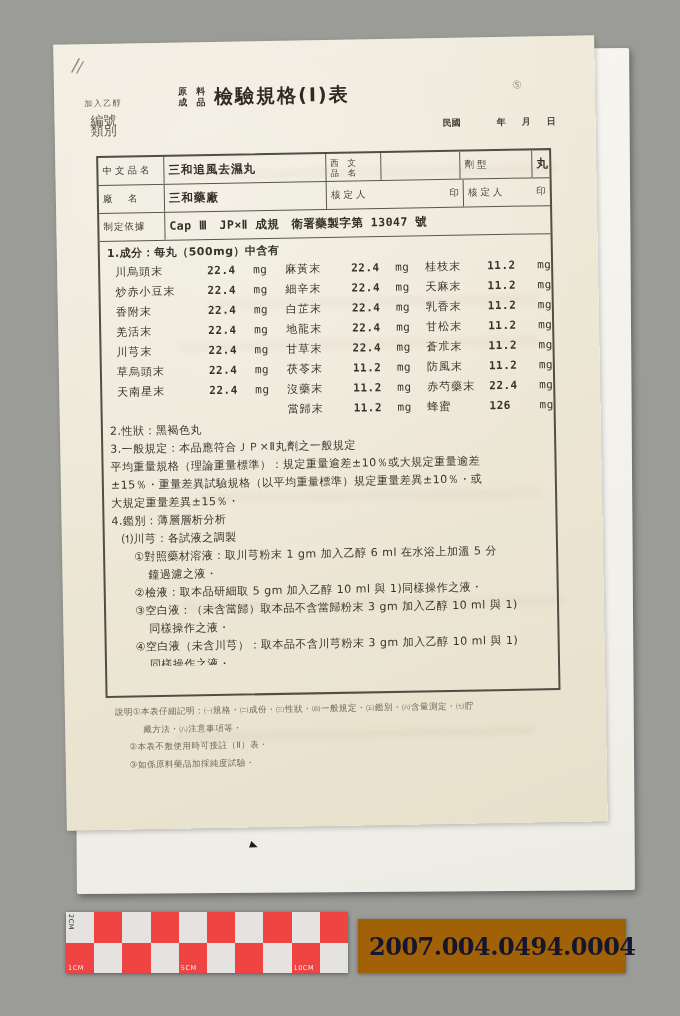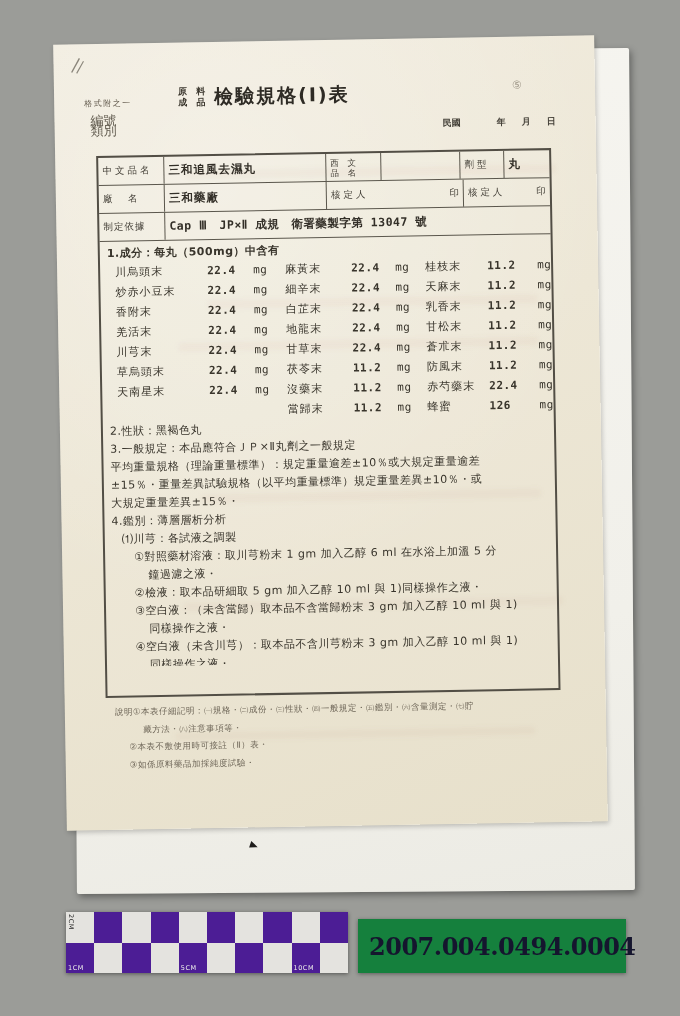--- a/index.html
+++ b/index.html
@@ -42,21 +42,21 @@
   
   .spec-table{position:absolute;left:41px;top:112px;width:455px;height:542px;
     border:2px solid #524e45;box-sizing:border-box;background:rgba(255,255,255,0.06);}
   .trow{display:flex;border-bottom:1.5px solid #5a564c;box-sizing:border-box;}
   .trow.h{height:28px;align-items:center;}
   .tcell{box-sizing:border-box;height:100%;display:flex;align-items:center;border-right:1.5px solid #5a564c;
     padding:0 4px;overflow:hidden;}
   .tcell:last-child{border-right:none;}
   .lab{font-size:9.5px;letter-spacing:3px;color:#46423a;white-space:nowrap;}
   .val{font-weight:bold;font-size:11.5px;letter-spacing:1px;color:#332f28;white-space:nowrap;}
-  .w66{width:66px;} .w162{width:162px;} .w55{width:55px;} .w79{width:79px;} .w50{width:44px;}
+  .w66{width:66px;} .w162{width:162px;} .w55{width:55px;} .w79{width:79px;} .w50{width:72px;}
   .flex1{flex:1;}
   .two-line{flex-direction:column;justify-content:center;align-items:flex-start;font-size:8.5px;
     line-height:10px;letter-spacing:3px;color:#46423a;}
   .seal{margin-left:auto;font-size:9.5px;color:#46423a;letter-spacing:0;}
   .mono{font-family:"DejaVu Sans Mono",monospace;}
 
   .tcontent{flex:1;padding:3px 6px 0 7px;font-size:11px;color:#39352c;overflow:hidden;}
   .ln{line-height:18px;white-space:nowrap;letter-spacing:0.5px;}
   .s1{font-weight:bold;}
   .ind1{padding-left:10px;}
@@ -77,28 +77,28 @@
 
   .ink-speck{position:absolute;left:250px;top:842px;width:0;height:0;
     border-left:8px solid #1e1d1b;border-top:4px solid transparent;border-bottom:3px solid transparent;
     transform:rotate(18deg);}
 
   
   .scale-bar{position:absolute;left:66px;top:912px;width:282px;height:61px;
     display:grid;grid-template-rows:repeat(2,1fr);grid-template-columns:repeat(10,1fr);
     box-shadow:0 1px 4px rgba(0,0,0,0.45);}
   .sq{position:relative;}
-  .sq.dark{background:#4c1d95;}
+  .sq.dark{background:#ef4444;}
   .sq.light{background:#e4e3df;}
   .vlab{position:absolute;left:1px;top:2px;writing-mode:vertical-rl;font-size:6.5px;color:#2a2a2a;
     letter-spacing:0.5px;}
   .hlab{position:absolute;left:2px;bottom:1px;font-size:6.5px;color:#efefec;letter-spacing:0.5px;}
 
   
-  .catalog{position:absolute;left:358px;top:919px;width:268px;height:54px;background:#15803d;
+  .catalog{position:absolute;left:358px;top:919px;width:268px;height:54px;background:#a16207;
     box-shadow:0 1px 4px rgba(0,0,0,0.4);display:flex;align-items:center;padding-left:11px;
     box-sizing:border-box;}
   .catalog-text{font-family:"DejaVu Serif",serif;font-weight:bold;font-size:24px;color:#15152e;
     letter-spacing:-0.5px;white-space:nowrap;}
 </style>
 </head>
 <body>
 
 <div class="scene">
 
@@ -113,21 +113,21 @@
     <div class="ghost g5"></div>
     <div class="ghost g6"></div>
 
     <div class="pencil-mark">
       <svg width="22" height="22" viewBox="0 0 22 22">
         <line x1="4" y1="16" x2="12" y2="2" stroke="#8a857a" stroke-width="1.4"></line>
         <line x1="9" y1="17" x2="16" y2="5" stroke="#8a857a" stroke-width="1.1"></line>
       </svg>
     </div>
 
-    <div class="form-code">格式附之一</div>
+    <div class="form-code">加入乙醇</div>
 
     <div class="title-wrap">
       <div class="title-prefix">
         <span>原 料</span>
         <span>成 品</span>
       </div>
       <div class="title-main">檢驗規格(Ⅰ)表</div>
     </div>
 
     <div class="corner-mark">⑤</div>

